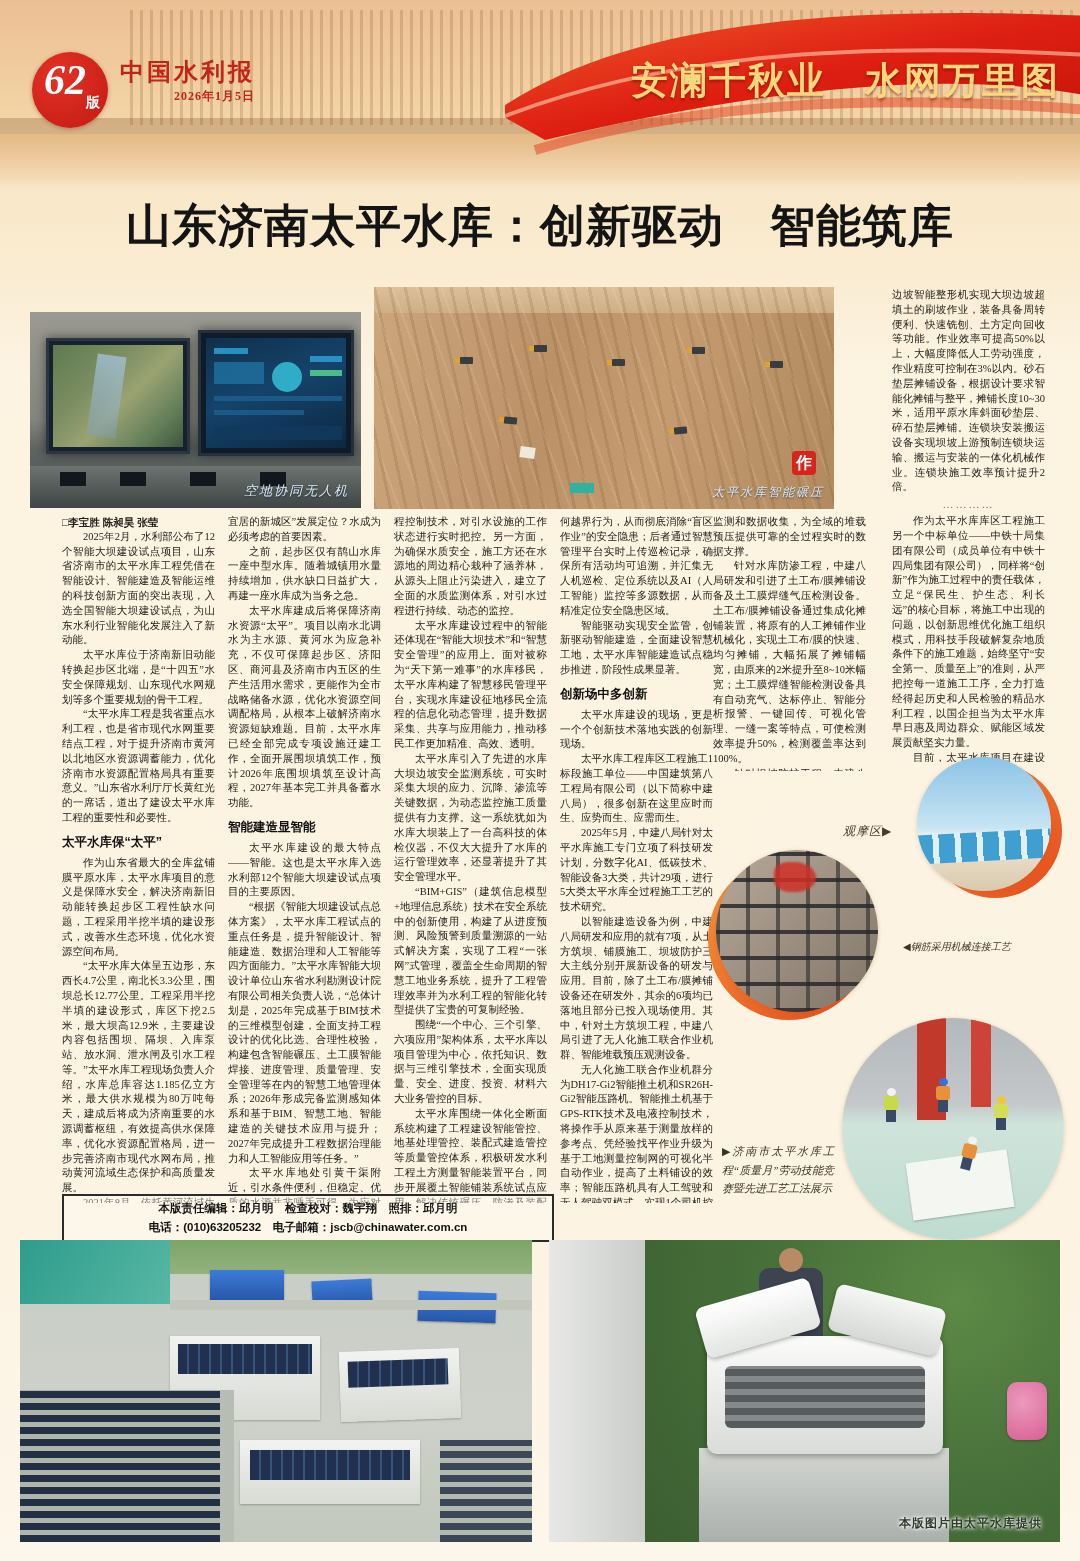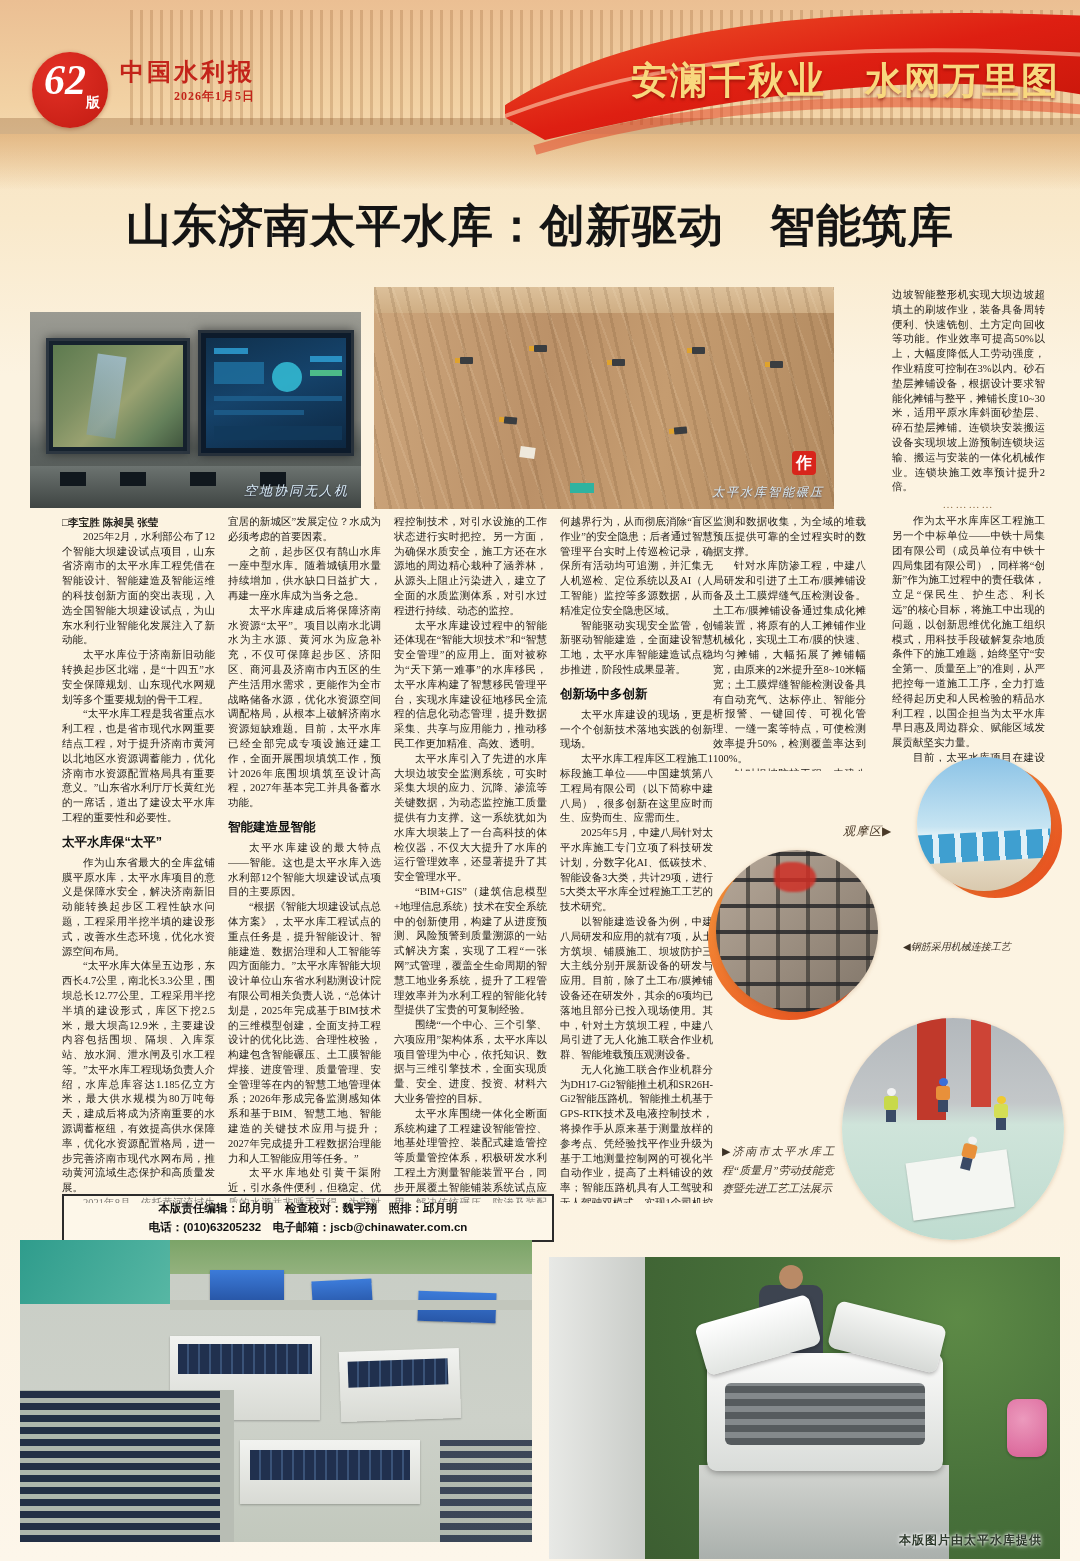--- a/index.html
+++ b/index.html
@@ -103,21 +103,21 @@
         display:flex;flex-direction:column;justify-content:space-between;background:rgba(255,252,244,.4);align-items:center;}
   
   #photo-solar{left:20px;top:1240px;width:512px;height:302px;background:linear-gradient(180deg,#c8cdc5 0%,#cdd1c9 60%,#c2c8bd 100%);}
   #photo-solar .pond{position:absolute;left:0;top:0;width:150px;height:64px;background:linear-gradient(120deg,#2f9c8c,#57b7a4);}
   #photo-solar .green{position:absolute;left:150px;top:0;width:362px;height:34px;background:linear-gradient(180deg,#7ba468,#94b27e);}
   .blue-roof{position:absolute;background:linear-gradient(180deg,#3c7bd9,#2857a8);box-shadow:0 1px 2px rgba(0,0,0,.3);}
   .white-bldg{position:absolute;background:linear-gradient(180deg,#f2f3f0,#d8dad4);box-shadow:0 1px 2px rgba(0,0,0,.25);}
   .panels{position:absolute;background:repeating-linear-gradient(90deg,#20304e 0 9px,#3a5378 9px 11px);}
   .panel-rows{position:absolute;background:repeating-linear-gradient(0deg,#232f45 0 7px,#aeb6ac 7px 12px);}
   #photo-device{left:549px;top:1240px;width:511px;height:302px;
-        background:radial-gradient(circle at 80% 20%,#5d8a46 0%,#47703a 40%,#38572e 100%);margin-top:17px;}
+        background:radial-gradient(circle at 80% 20%,#5d8a46 0%,#47703a 40%,#38572e 100%);}
   #photo-device .wall{position:absolute;left:0;top:0;width:96px;height:302px;background:linear-gradient(90deg,#e8e9e6,#c9ccc8);}
   #photo-device .pedestal{position:absolute;left:150px;top:208px;width:250px;height:94px;background:linear-gradient(180deg,#d4d6d2,#aab0ac);}
   #photo-device .machine{position:absolute;left:158px;top:96px;width:236px;height:118px;background:linear-gradient(180deg,#fbfbfa,#d9dcd9);
         border-radius:10px;box-shadow:0 2px 6px rgba(0,0,0,.35);}
   #photo-device .machine .slots{position:absolute;left:18px;top:30px;width:200px;height:62px;border-radius:6px;
         background:repeating-linear-gradient(0deg,#565b5e 0 7px,#84898c 7px 13px);}
   #photo-device .lid{position:absolute;left:150px;top:52px;width:118px;height:52px;background:linear-gradient(180deg,#ffffff,#e2e5e2);
         transform:rotate(-16deg);border-radius:8px;box-shadow:0 2px 4px rgba(0,0,0,.3);}
   #photo-device .lid2{position:absolute;left:282px;top:56px;width:112px;height:48px;background:linear-gradient(180deg,#f6f7f5,#d6d9d6);
         transform:rotate(14deg);border-radius:8px;box-shadow:0 2px 4px rgba(0,0,0,.3);}

